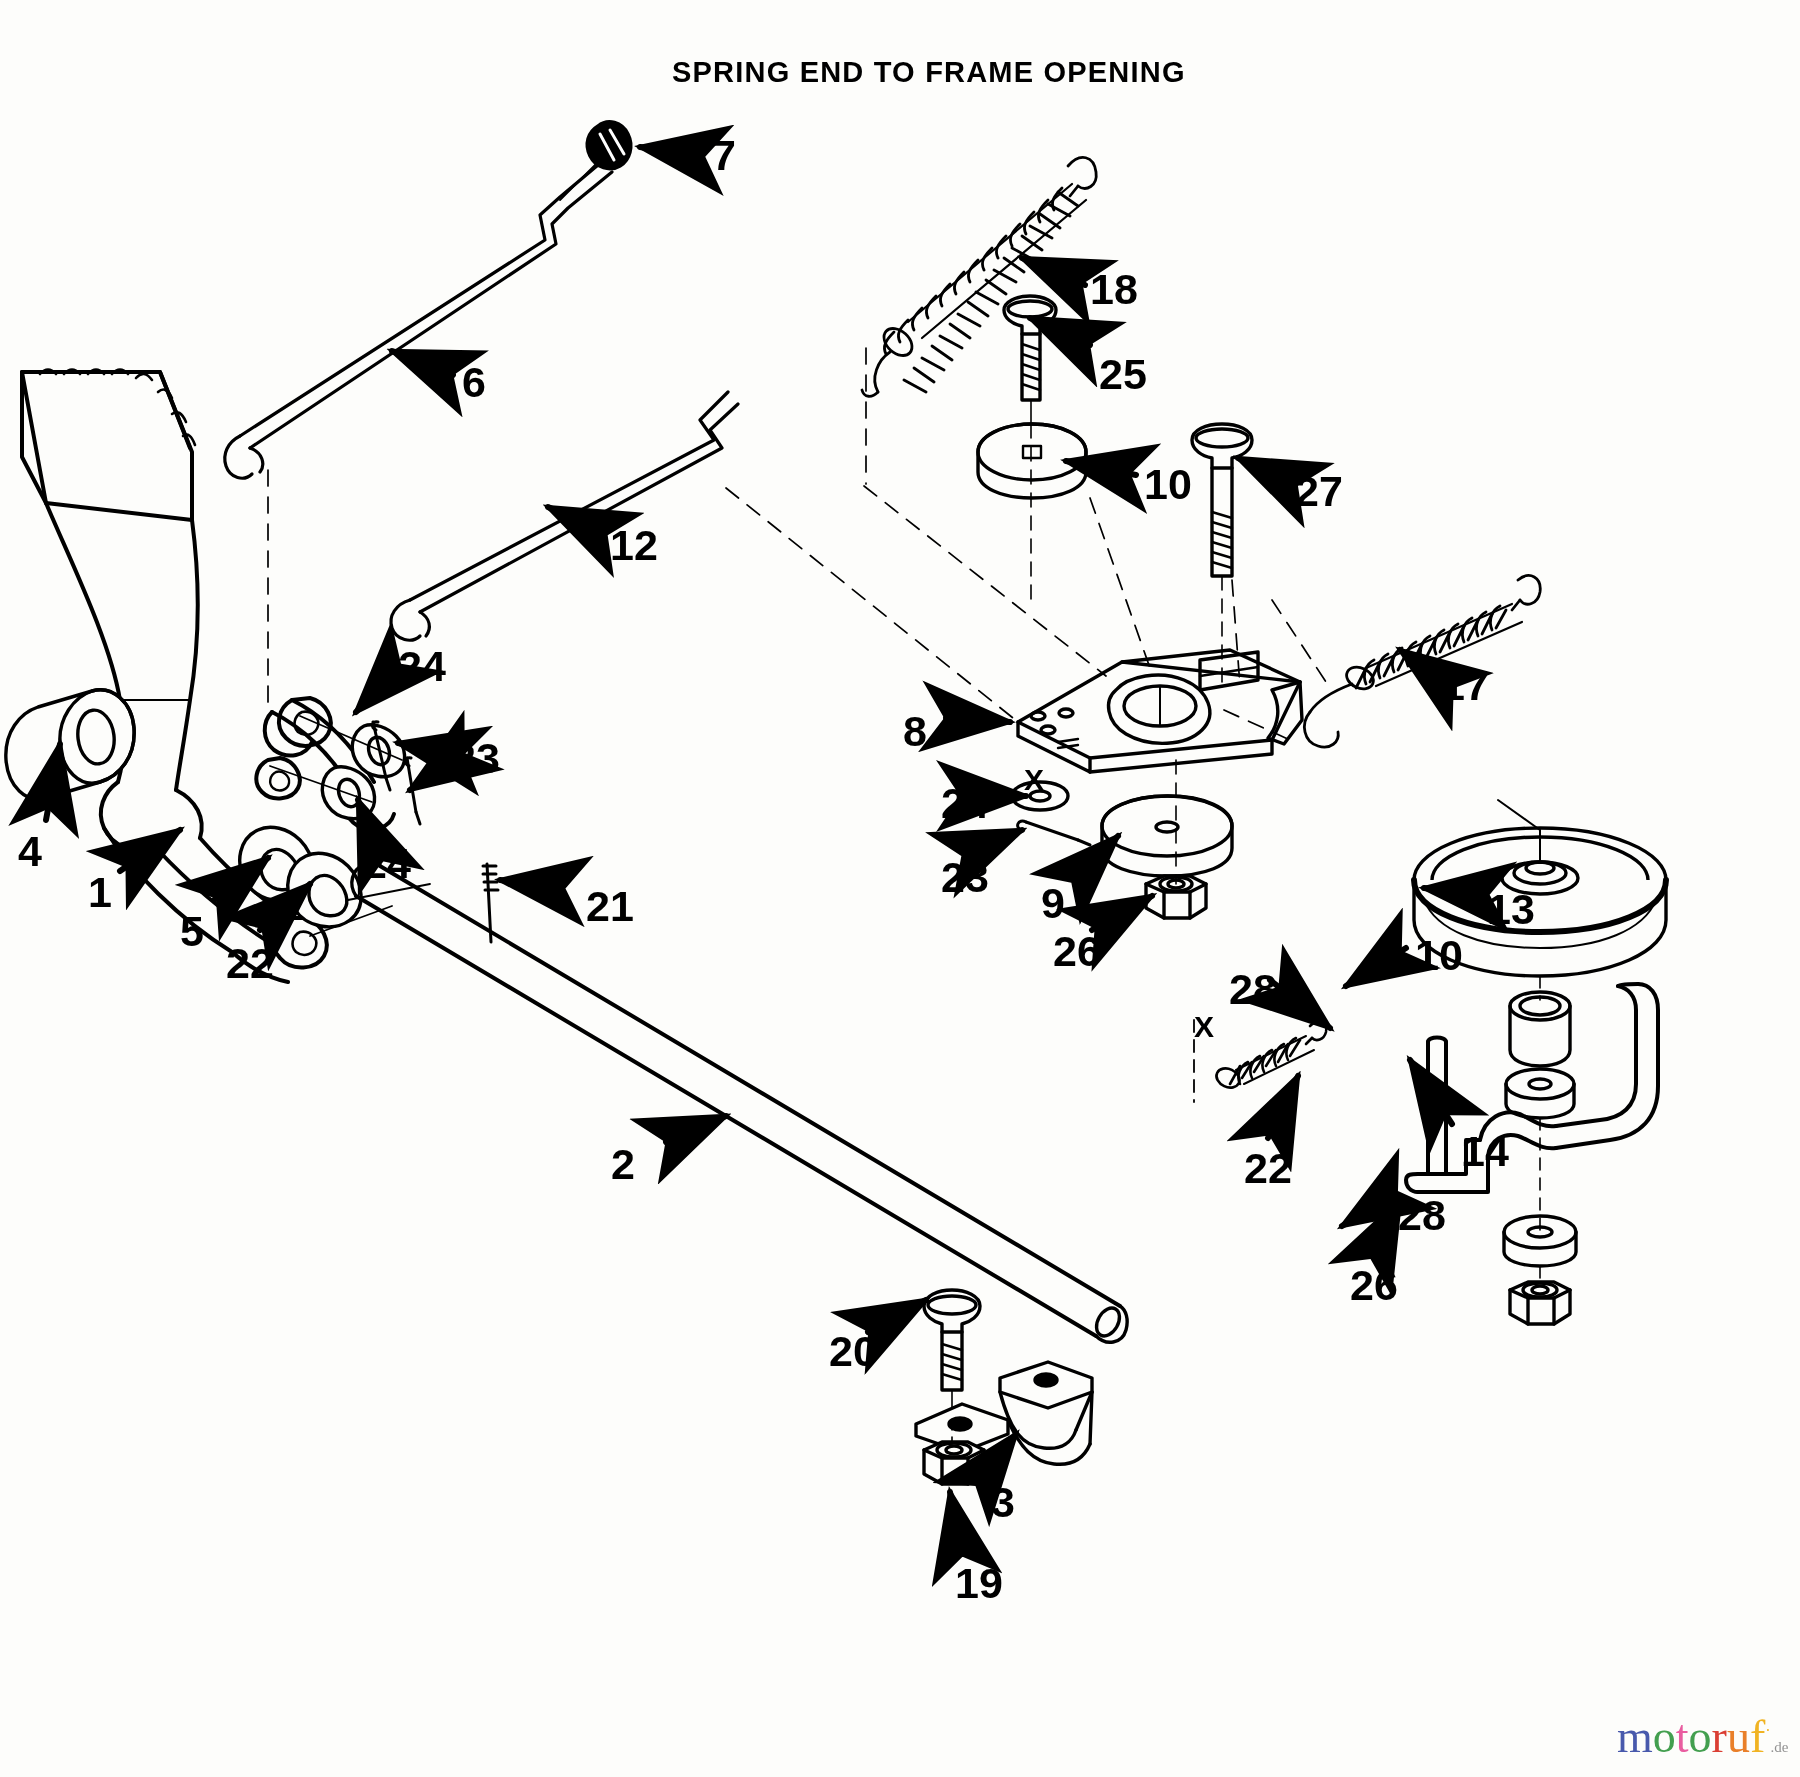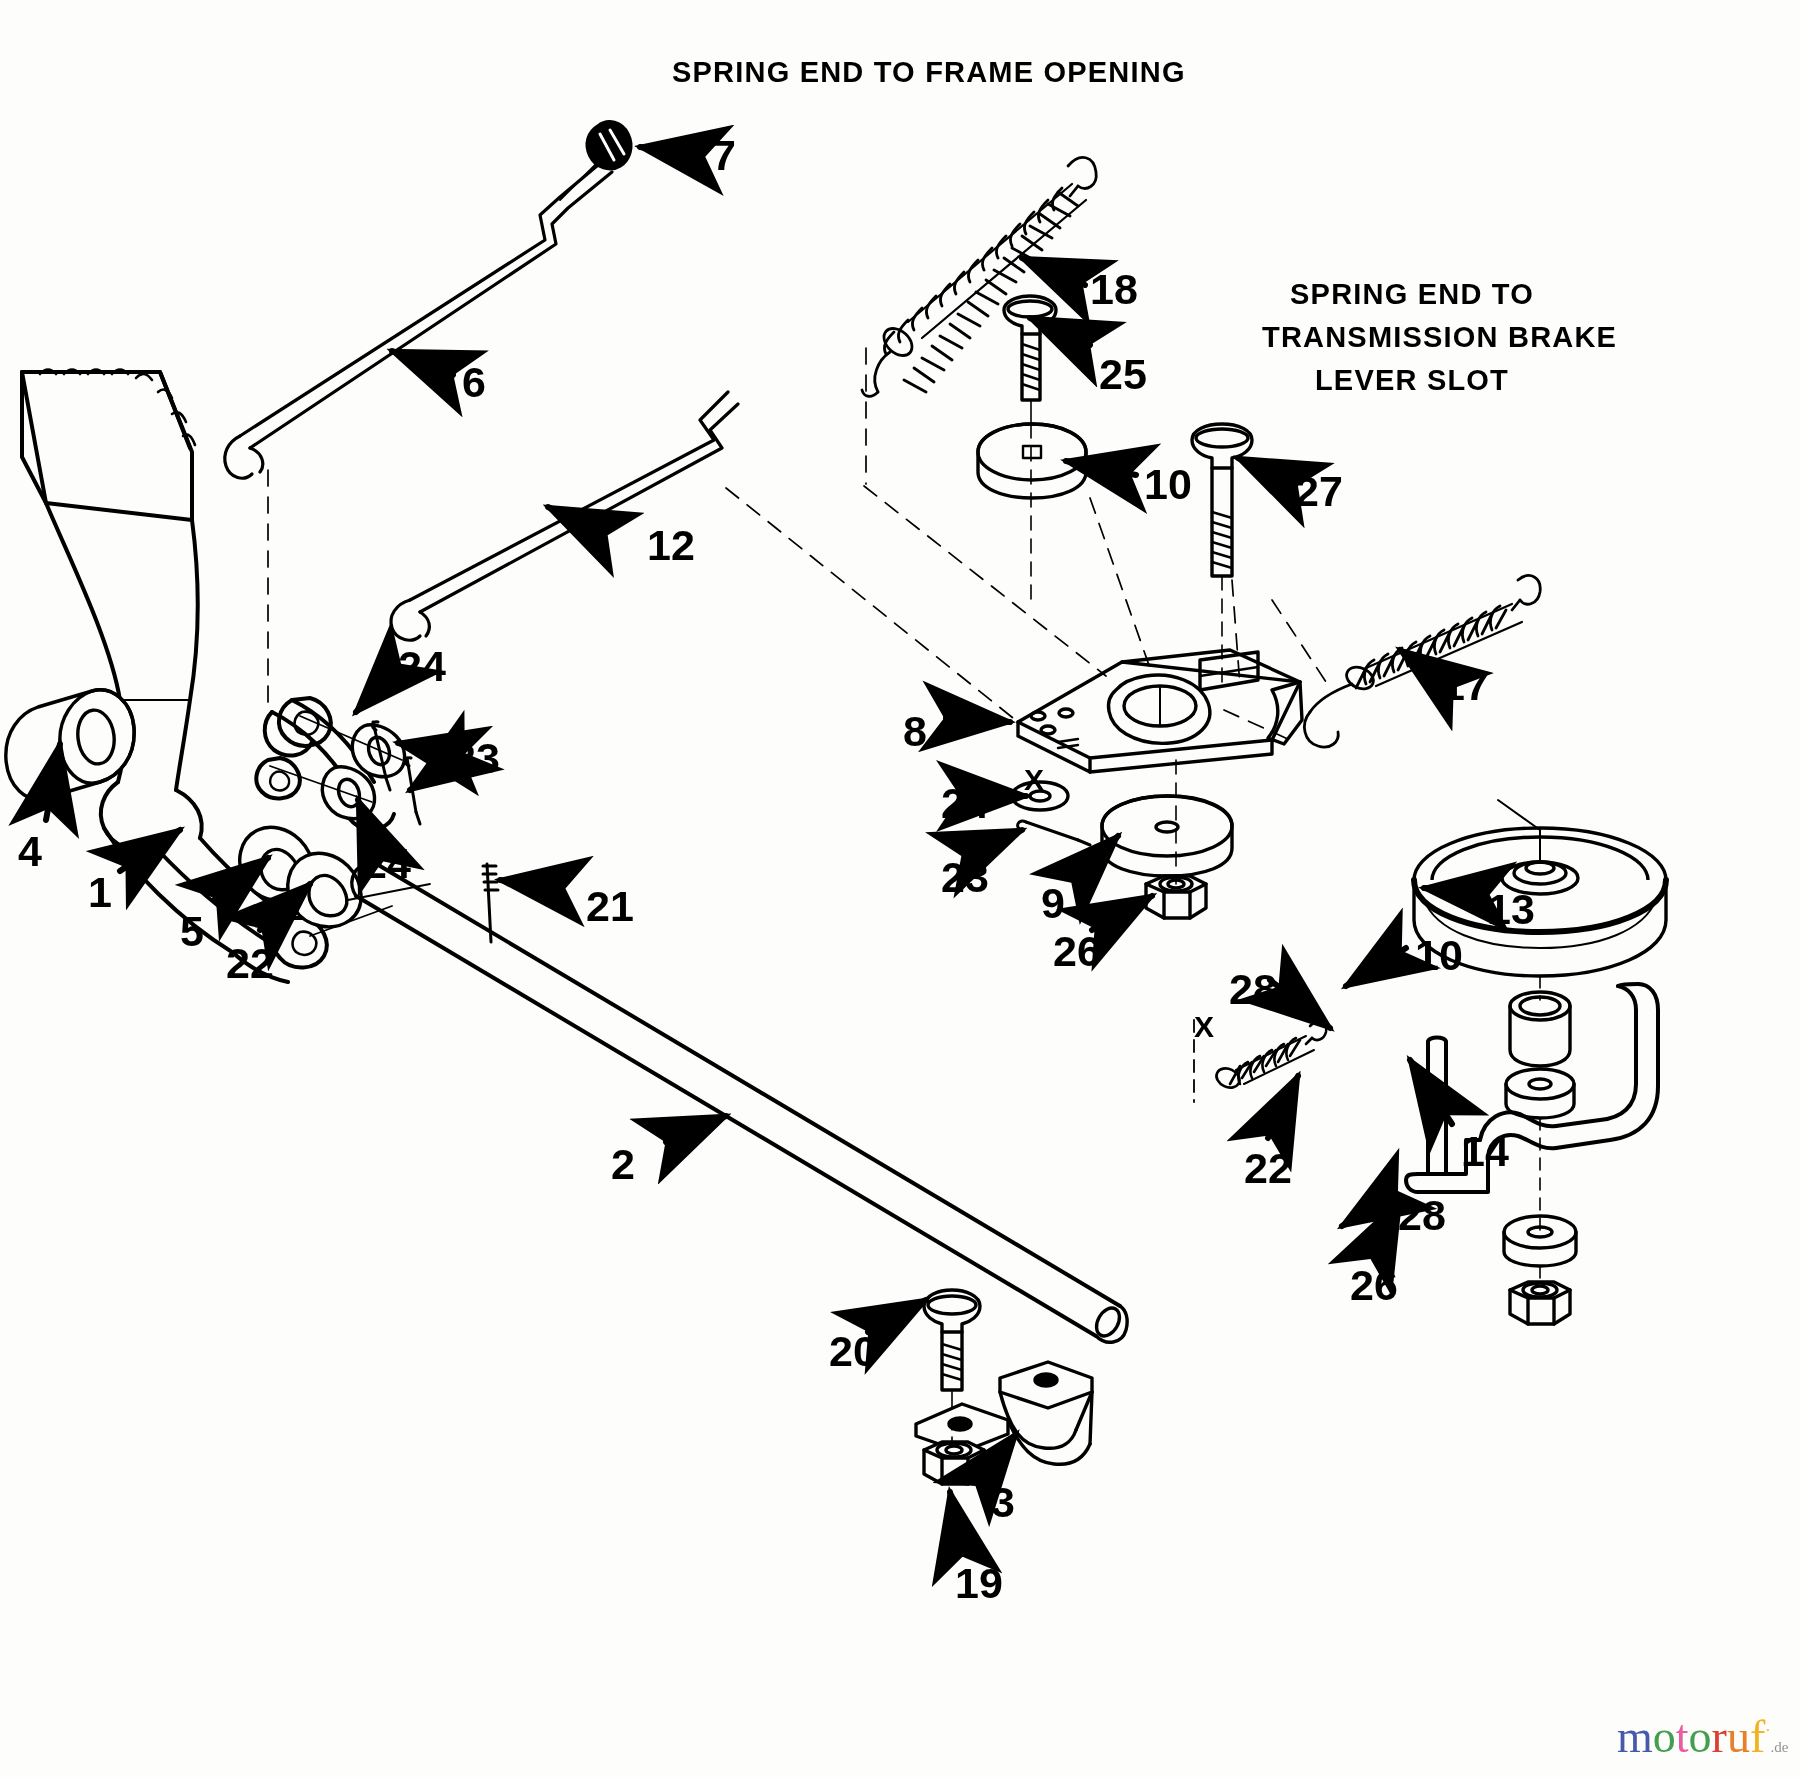--- a/index.html
+++ b/index.html
@@ -463,33 +463,28 @@
         <path d="M868,1332 L926,1300"></path>
         <path d="M988,1470 L1016,1434"></path>
         <path d="M962,1554 L950,1492"></path>
       </g>
 
     </g>
   </svg>
 
   <div class="note-text" style="left:672px;top:56px;">SPRING END TO FRAME OPENING</div>
 
-  <div style="position:absolute;left:1262px;top:278px;width:300px;">
-    <div class="note-text" style="position:static;width:100%;">SPRING END TO</div>
-    <div class="note-text" style="position:static;width:100%;margin-top:10px;">TRANSMISSION BRAKE</div>
-    <div class="note-text" style="position:static;width:100%;margin-top:10px;">LEVER SLOT</div>
-  </div>
 
   <div class="callout-num" style="left:712px;top:134px;">7</div>
   <div class="callout-num" style="left:1090px;top:268px;">18</div>
   <div class="callout-num" style="left:462px;top:361px;">6</div>
   <div class="callout-num" style="left:1099px;top:353px;">25</div>
   <div class="callout-num" style="left:1144px;top:463px;">10</div>
   <div class="callout-num" style="left:1295px;top:470px;">27</div>
-  <div class="callout-num" style="left:610px;top:524px;padding-left:37px;">12</div>
+  <div class="callout-num" style="left:610px;top:524px;">12</div>
   <div class="callout-num" style="left:1441px;top:664px;">17</div>
   <div class="callout-num" style="left:398px;top:645px;">24</div>
   <div class="callout-num" style="left:452px;top:737px;">23</div>
   <div class="callout-num" style="left:903px;top:710px;">8</div>
   <div class="callout-num" style="left:941px;top:782px;">24</div>
   <div class="callout-num" style="left:363px;top:842px;">24</div>
   <div class="callout-num" style="left:941px;top:856px;">23</div>
   <div class="callout-num" style="left:1041px;top:882px;">9</div>
   <div class="callout-num" style="left:1487px;top:888px;">13</div>
   <div class="callout-num" style="left:88px;top:871px;">1</div>

